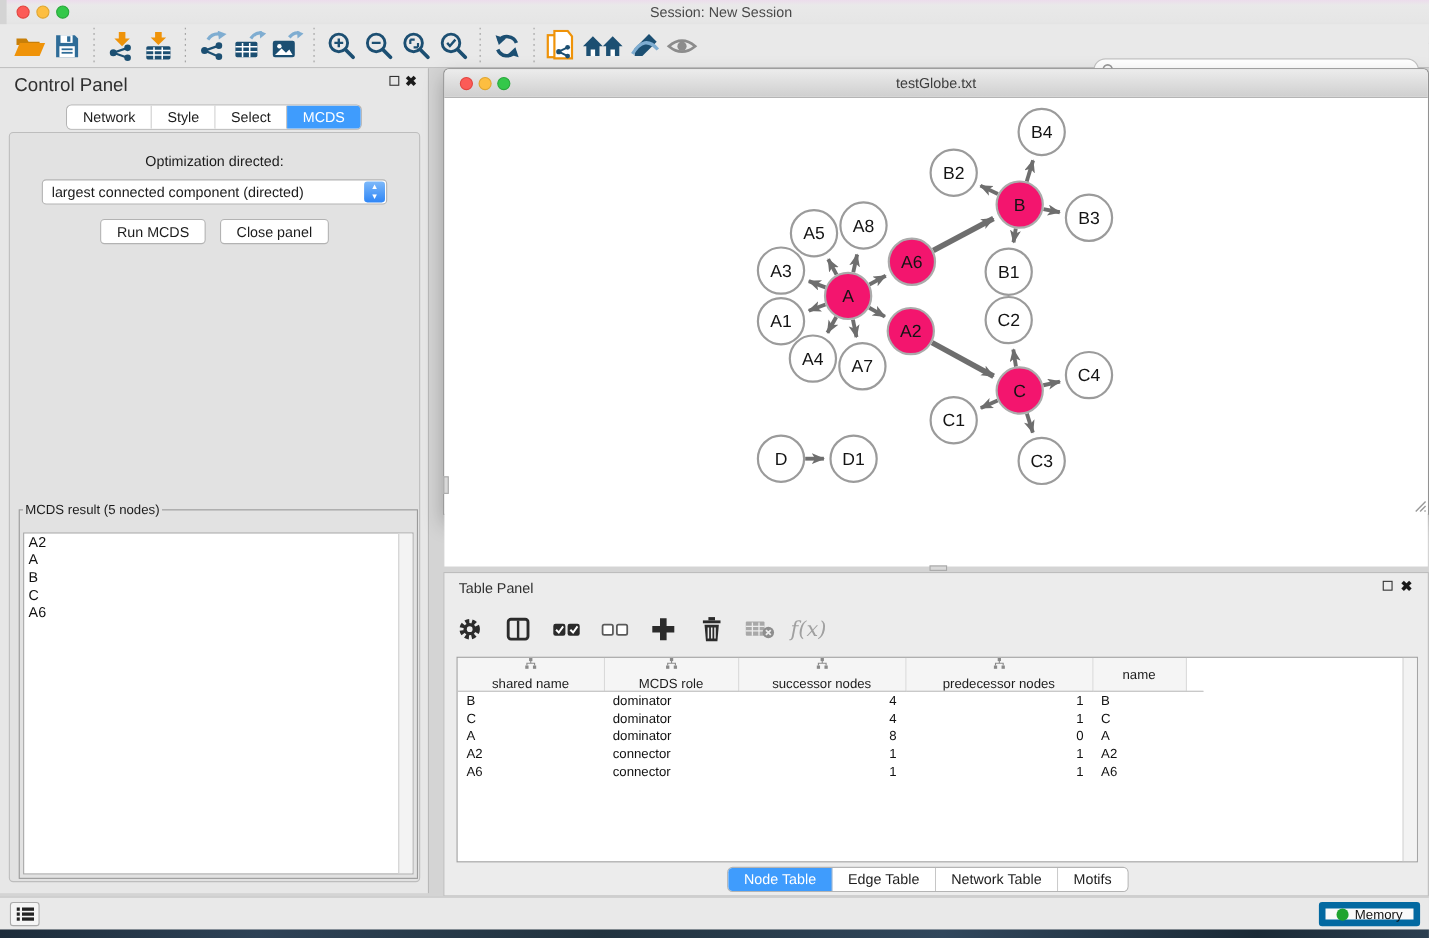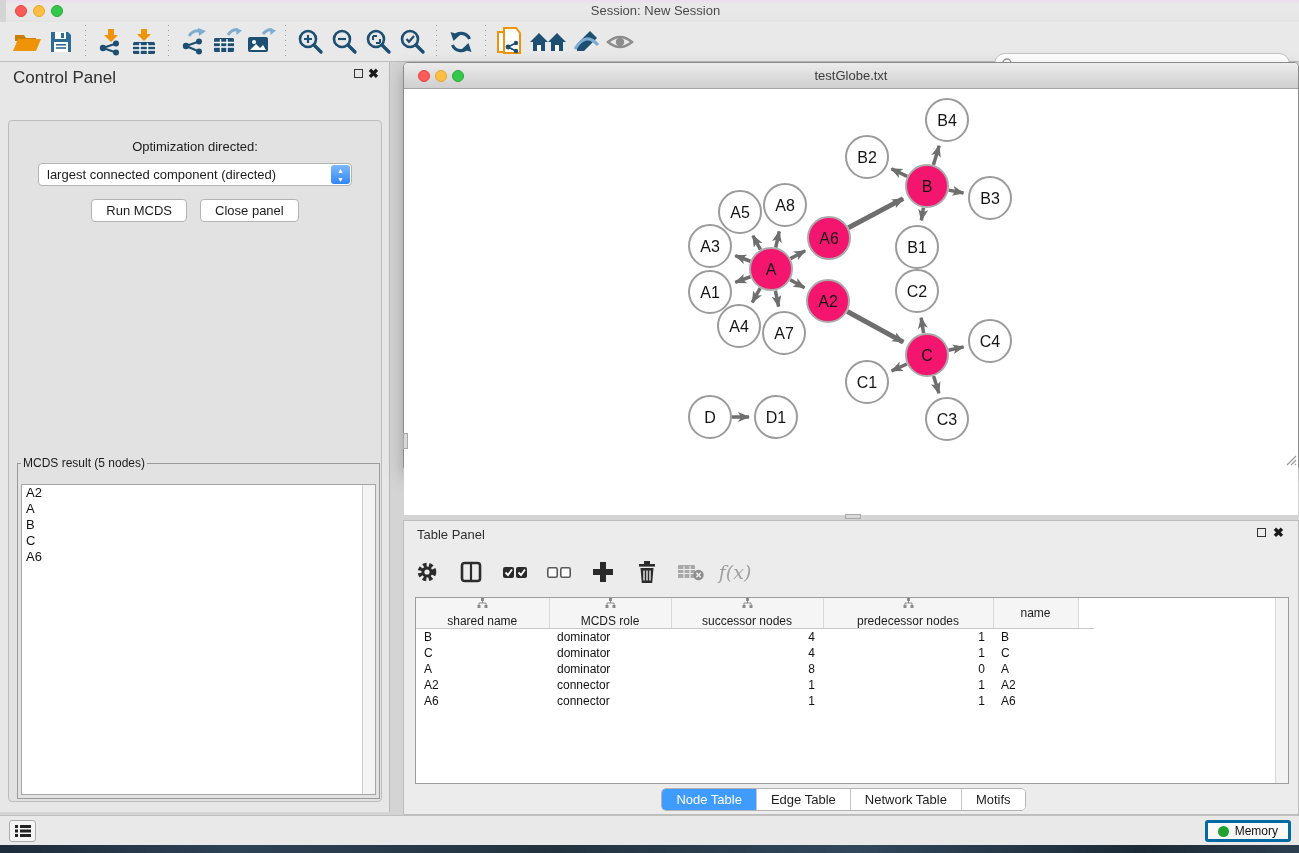--- a/index.html
+++ b/index.html
@@ -104,21 +104,21 @@
   .tp-tabs { position:absolute; left:0; right:15px; bottom:3px; display:flex; justify-content:center; }
   .tp-head { position:relative; height:26px; }
 
   
   .statusbar { position:absolute; left:0; top:815px; width:1299px; height:30px;
     background:#e9e9e9; border-top:1px solid #c0c0c0; }
   .list-btn { position:absolute; left:9px; top:4px; width:27px; height:22px;
     background:#f5f5f5; border:1px solid #ababab; border-radius:3px;
     display:flex; align-items:center; justify-content:center; }
   .memory-btn { position:absolute; right:8px; top:4px; height:22px;
-    background:#f9f9f9; border:3px solid #0369a1; border-radius:3px;
+    background:#f9f9f9; border:6px solid #0369a1; border-radius:3px;
     display:flex; align-items:center; gap:6px; padding:0 10px; font-size:12px; color:#111; }
   .mem-dot { width:11px; height:11px; border-radius:50%; background:#1fa32e; }
   .desktop-strip { position:absolute; left:0; top:845px; width:1299px; height:8px;
     background:linear-gradient(90deg,#1d2c3a,#2e4256 18%,#22333f 42%,#31475c 66%,#1b2a36 88%,#2c3f50); }
 </style>
 </head>
 <body>
 
 <div class="titlebar">
   <div class="traffic tl-red"></div>
@@ -267,20 +267,28 @@
   </div>
 </div>
 
 <div class="main-bg"></div>
 
 <div class="control-panel">
   <div class="panel-head">
     <span class="ph-title">Control Panel</span>
     <span class="ph-float" style="right:26px"></span>
     <span class="ph-close" style="right:10px">✖</span>
+  </div>
+  <div class="cp-tabs">
+    <div class="seg">
+      <div class="tab">Network</div>
+      <div class="tab">Style</div>
+      <div class="tab">Select</div>
+      <div class="tab active">MCDS</div>
+    </div>
   </div>
   <div class="cp-box">
     <div class="opt-label">Optimization directed:</div>
     <div class="criterion">
       <span>largest connected component (directed)</span>
       <span class="stepper">▲<br>▼</span>
     </div>
     <div class="cp-buttons">
       <button class="mac-btn">Run MCDS</button>
       <button class="mac-btn">Close panel</button>

